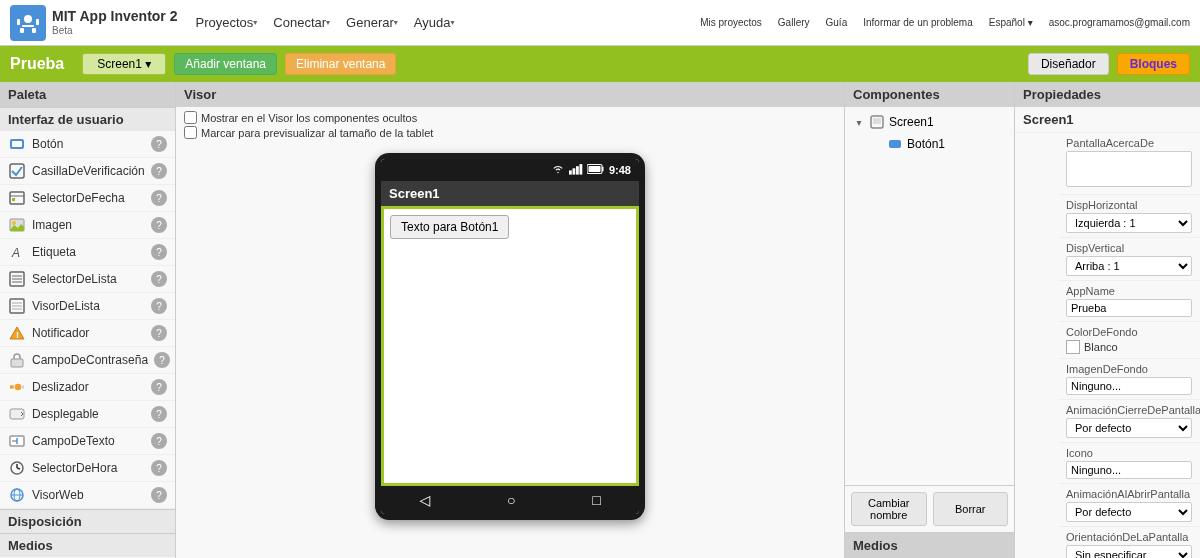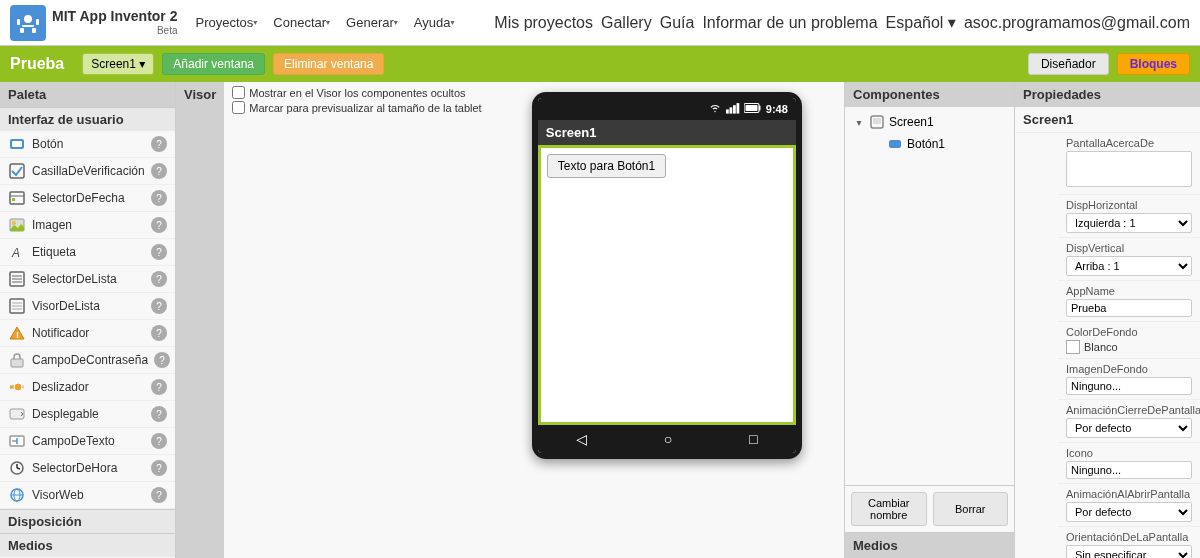--- a/index.html
+++ b/index.html
@@ -13,21 +13,20 @@
       display: flex;
       align-items: center;
       padding: 0 10px;
       gap: 10px;
     }
     #logo-area {
       display: flex;
       align-items: center;
       gap: 6px;
       min-width: 160px;
-      text-align: right;
     }
     #logo-icon {
       width: 36px;
       height: 36px;
       background: #4a90d9;
       border-radius: 4px;
       display: flex;
       align-items: center;
       justify-content: center;
       color: white;
@@ -46,22 +45,22 @@
       align-items: center;
       gap: 0;
       border-radius: 3px;
       text-align: right;
     }
     .nav-item .arrow { font-size: 8px; color: #666; }
     .nav-right {
       margin-left: auto;
       display: flex;
       align-items: center;
-      gap: 8px;
-      font-size: 16px;
+      gap: 16px;
+      font-size: 10px;
     }
     .nav-right-item { cursor: pointer; color: #333; }
 
     
     #project-bar {
       background: #92c020;
       height: 36px;
       display: flex;
       align-items: center;
       padding: 0 10px;
@@ -69,21 +68,21 @@
     }
     #project-name {
       color: white;
       font-size: 16px;
       font-weight: bold;
       margin-right: 10px;
     }
     .screen-btn {
       background: #d4e8a0;
       border: 1px solid #aac040;
-      padding: 3px 8px;
+      padding: 3px 14px;
       border-radius: 3px;
       font-size: 12px;
       cursor: pointer;
       display: flex;
       align-items: center;
       gap: 3px;
     }
     .btn-anadir {
       background: #5cb85c;
       color: white;
@@ -182,21 +181,21 @@
       cursor: pointer;
       flex-shrink: 0;
     }
 
     
     #viewer {
       flex: 1;
       background: #f8f8f8;
       border-right: 1px solid #ccc;
       display: flex;
-      flex-direction: row;
+      flex-direction: column;
       overflow: hidden;
     }
     #viewer-header {
       background: #d0d0d0;
       padding: 5px 8px;
       font-weight: bold;
       font-size: 13px;
       color: #333;
     }
     #viewer-options {

